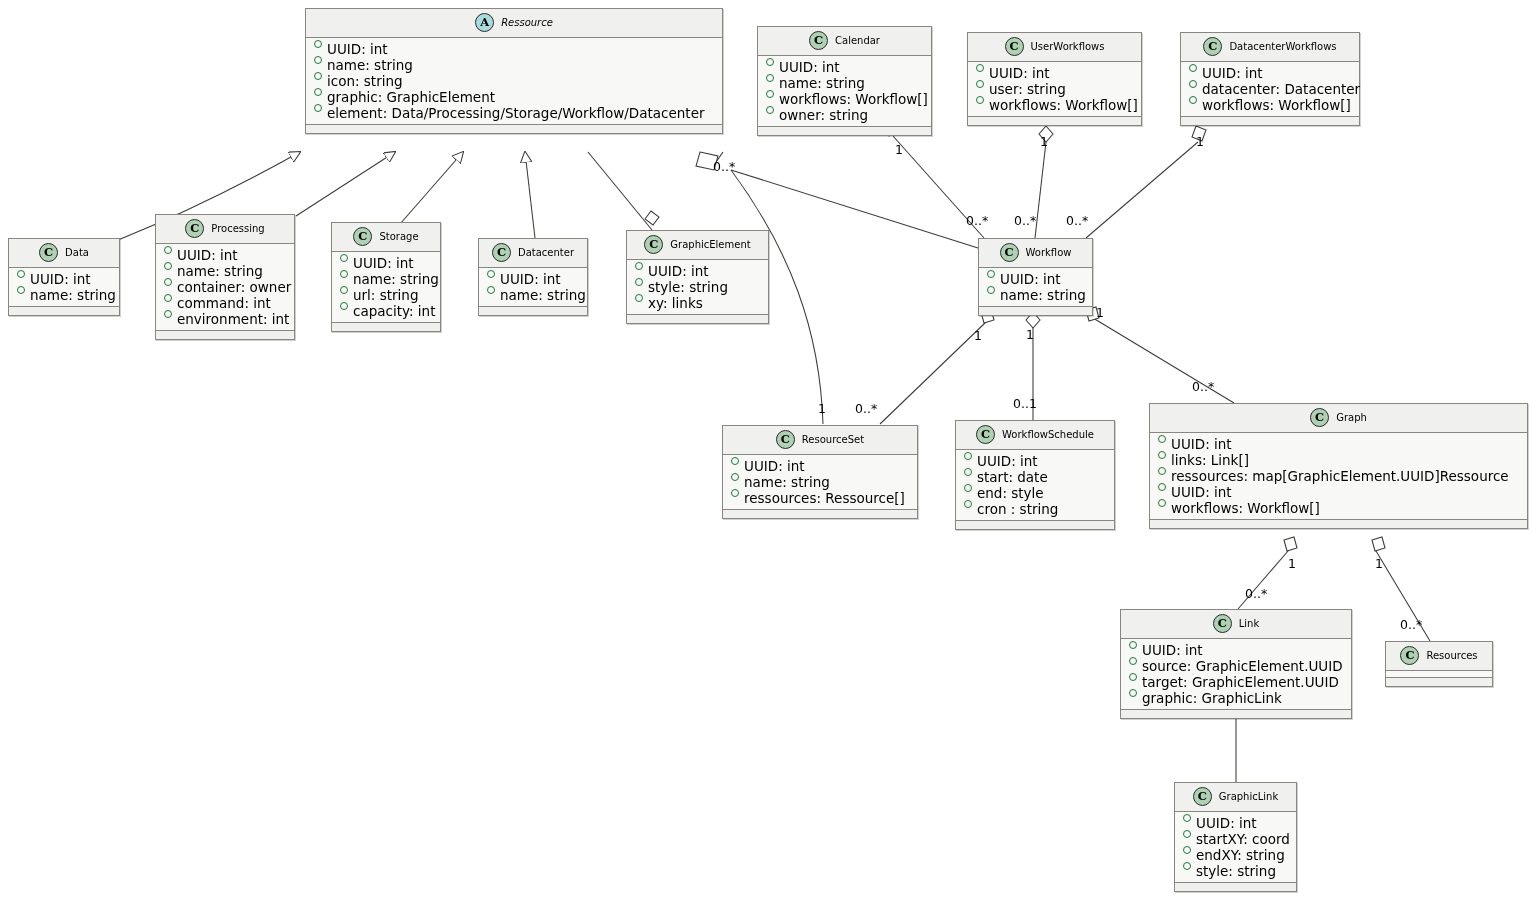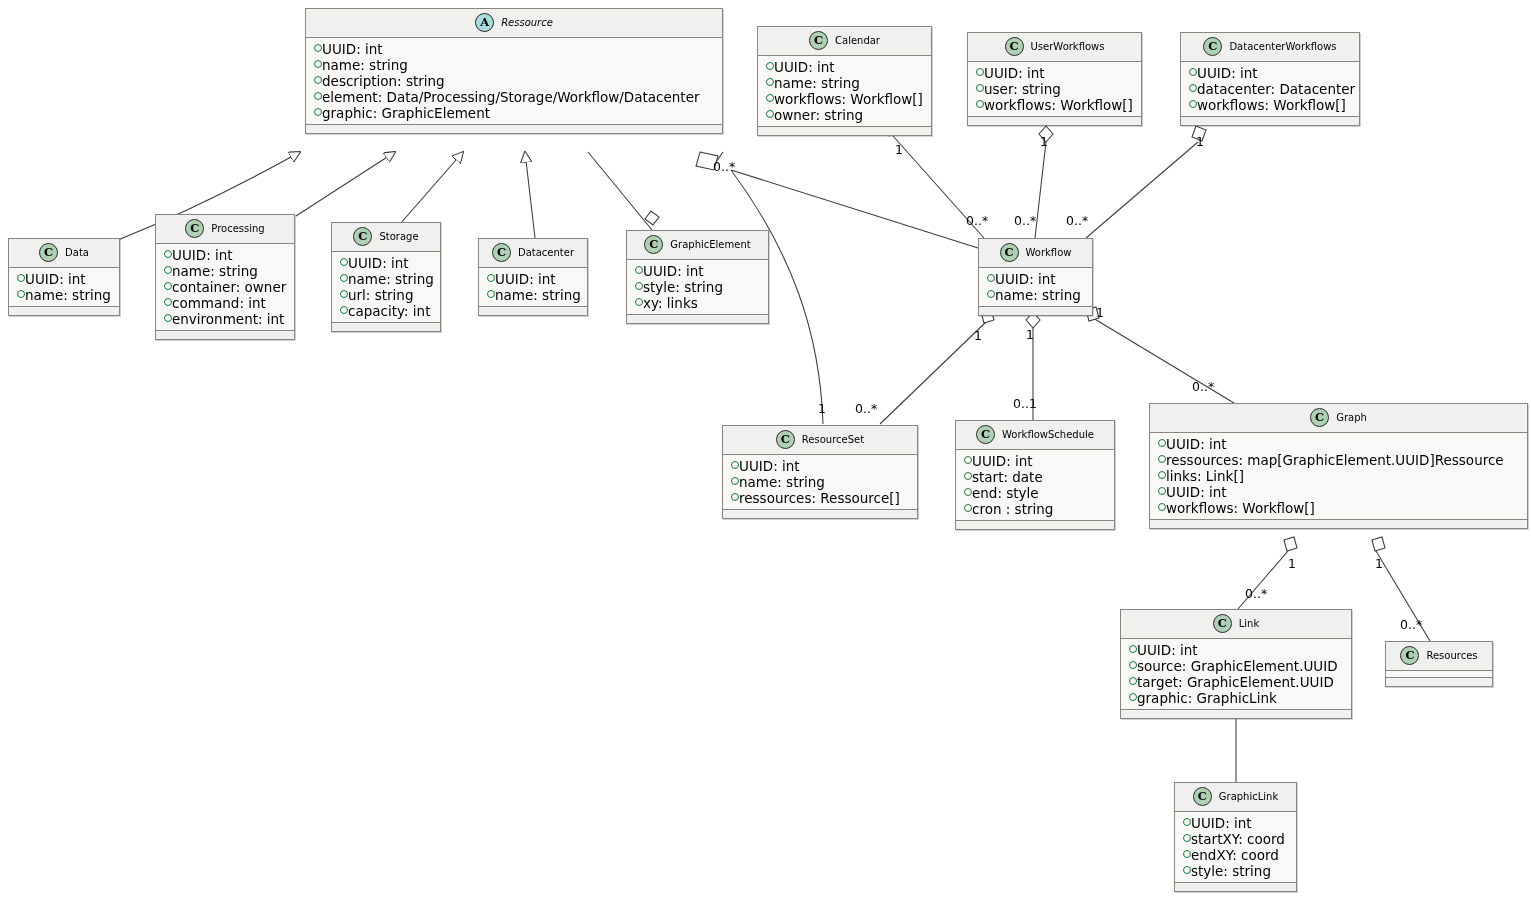--- a/index.html
+++ b/index.html
@@ -78,21 +78,22 @@
     height: 7px;
     padding: 0;
   }
   .uml-attr {
     font-size: 13.5px;
     color: #000000;
     white-space: nowrap;
     line-height: 16px;
     padding-left: 2px;
     display: flex;
-    align-items: center;
+    align-items: flex-start;
+    gap: 5px;
   }
   .vis-dot {
     display: inline-block;
     width: 6px;
     height: 6px;
     border-radius: 50%;
     border: 1px solid #1a7a3c;
     background: transparent;
     flex: 0 0 auto;
     position: relative;
@@ -176,30 +177,30 @@
           <div class="uml-attr">
             <span class="vis-dot"></span>
             <span>UUID: int</span>
           </div>
           <div class="uml-attr">
             <span class="vis-dot"></span>
             <span>name: string</span>
           </div>
           <div class="uml-attr">
             <span class="vis-dot"></span>
-            <span>description: string</span>
+            <span>icon: string</span>
+          </div>
+          <div class="uml-attr">
+            <span class="vis-dot"></span>
+            <span>graphic: GraphicElement</span>
           </div>
           <div class="uml-attr">
             <span class="vis-dot"></span>
             <span>element: Data/Processing/Storage/Workflow/Datacenter</span>
           </div>
-          <div class="uml-attr">
-            <span class="vis-dot"></span>
-            <span>graphic: GraphicElement</span>
-          </div>
         </div>
         <div class="uml-methods"></div>
       </div>
       <div class="uml-class" style="left: 757px; top: 26px; width: 175px;">
         <div class="uml-header">
           <span class="cls-badge">C</span>
           <span class="cls-title">Calendar</span>
         </div>
         <div class="uml-attrs">
           <div class="uml-attr">
@@ -440,28 +441,28 @@
           <span class="cls-badge">C</span>
           <span class="cls-title">Graph</span>
         </div>
         <div class="uml-attrs">
           <div class="uml-attr">
             <span class="vis-dot"></span>
             <span>UUID: int</span>
           </div>
           <div class="uml-attr">
             <span class="vis-dot"></span>
+            <span>links: Link[]</span>
+          </div>
+          <div class="uml-attr">
+            <span class="vis-dot"></span>
             <span>ressources: map[GraphicElement.UUID]Ressource</span>
           </div>
           <div class="uml-attr">
             <span class="vis-dot"></span>
-            <span>links: Link[]</span>
-          </div>
-          <div class="uml-attr">
-            <span class="vis-dot"></span>
             <span>UUID: int</span>
           </div>
           <div class="uml-attr">
             <span class="vis-dot"></span>
             <span>workflows: Workflow[]</span>
           </div>
         </div>
         <div class="uml-methods"></div>
       </div>
       <div class="uml-class" style="left: 1120px; top: 609px; width: 232px;">
@@ -506,21 +507,21 @@
           <div class="uml-attr">
             <span class="vis-dot"></span>
             <span>UUID: int</span>
           </div>
           <div class="uml-attr">
             <span class="vis-dot"></span>
             <span>startXY: coord</span>
           </div>
           <div class="uml-attr">
             <span class="vis-dot"></span>
-            <span>endXY: coord</span>
+            <span>endXY: string</span>
           </div>
           <div class="uml-attr">
             <span class="vis-dot"></span>
             <span>style: string</span>
           </div>
         </div>
         <div class="uml-methods"></div>
       </div>
     </div>
   <div id="mult-layer">

